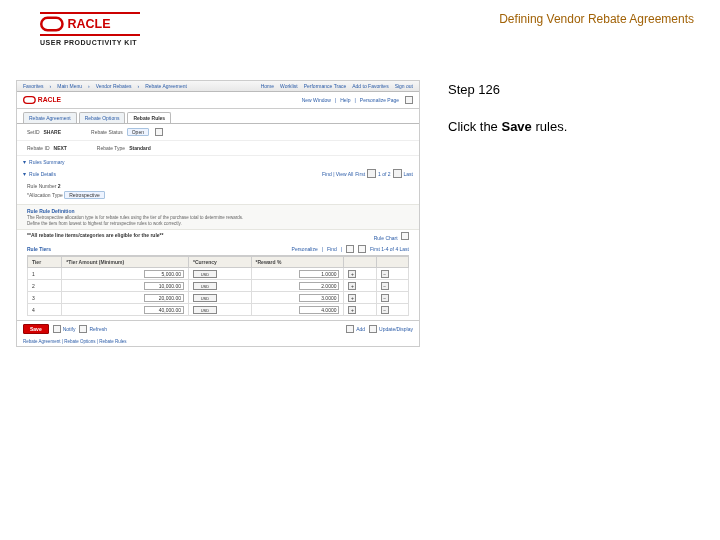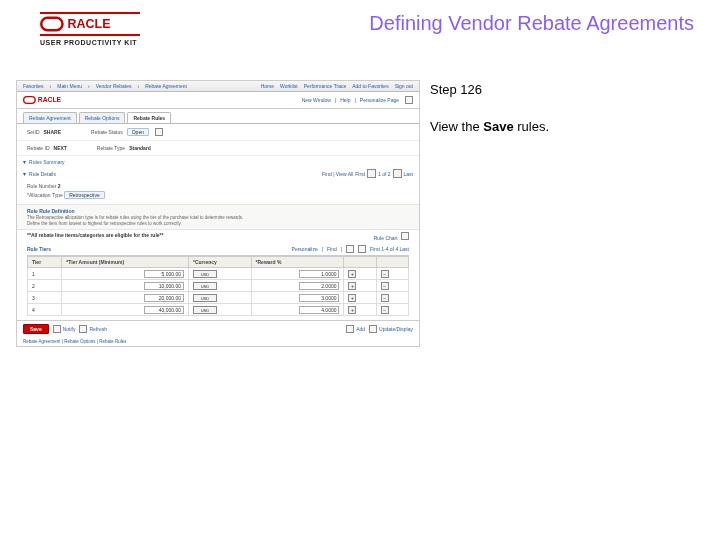--- a/index.html
+++ b/index.html
@@ -5,24 +5,24 @@
   * { box-sizing: border-box; margin: 0; padding: 0; }
   body { font-family: Arial, Helvetica, sans-serif; background: #fff; width: 720px; height: 540px; position: relative; }
 
   
   .page-header { display: flex; justify-content: space-between; padding: 12px 26px 6px 40px; }
   .oracle-logo { display: flex; flex-direction: column; }
   .oracle-logo svg { height: 16px; }
   .oracle-line-top { height: 2px; background: #c00; width: 100px; margin-bottom: 2px; }
   .oracle-line-bottom { height: 2px; background: #c00; width: 100px; margin-top: 2px; }
   .upk-text { font-size: 7px; letter-spacing: 0.5px; font-weight: 600; margin-top: 3px; color: #222; }
-  .lesson-title { font-size: 20px; font-weight: 400; color: #8b5cf6; margin-left: 8px; }
+  .lesson-title { font-size: 12px; font-weight: 400; color: #a16207; margin-left: 8px; }
 
   
-  .content-row { display: flex; gap: 10px; padding: 28px 40px 0 16px; }
+  .content-row { display: flex; gap: 28px; padding: 28px 40px 0 16px; }
   .screenshot-col { width: 404px; }
   .text-col { flex: 1; padding-top: 2px; }
   .step-num { font-size: 13px; margin-bottom: 22px; }
   .instruction { font-size: 13px; }
   .instruction b { font-weight: 700; }
 
   
   .app { width: 404px; border: 1px solid #ccc; font-size: 5px; color: #333; background: #fff; }
   .app-bar { display: flex; align-items: center; justify-content: space-between; background: linear-gradient(#f7f7f7,#e8e8e8); border-bottom: 1px solid #bbb; padding: 2px 6px; }
   .app-bar .bc { display: flex; gap: 6px; color: #2b5ca8; }
@@ -274,16 +274,16 @@
             </span>
         </div>
       </div>
       <div class="footer-links">Rebate Agreement | Rebate Options | Rebate Rules</div>
     </div>
   </div>
 
   <div class="text-col">
     <div class="step-num">Step 126</div>
     <div class="instruction">
-      <span>View the </span><b>Save</b><span> rules.</span>
+      <span>Click the </span><b>Save</b><span> rules.</span>
     </div>
   </div>
 </div>
 
 </body></html>

